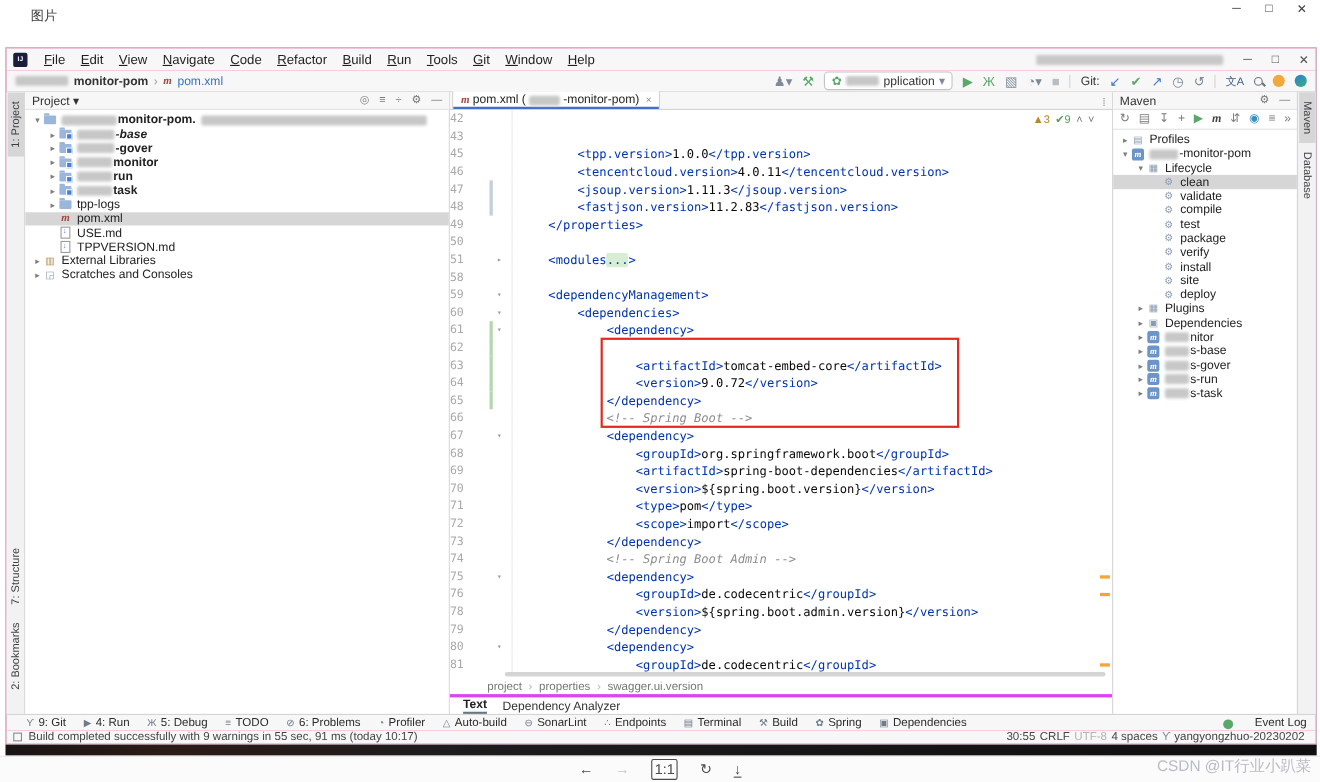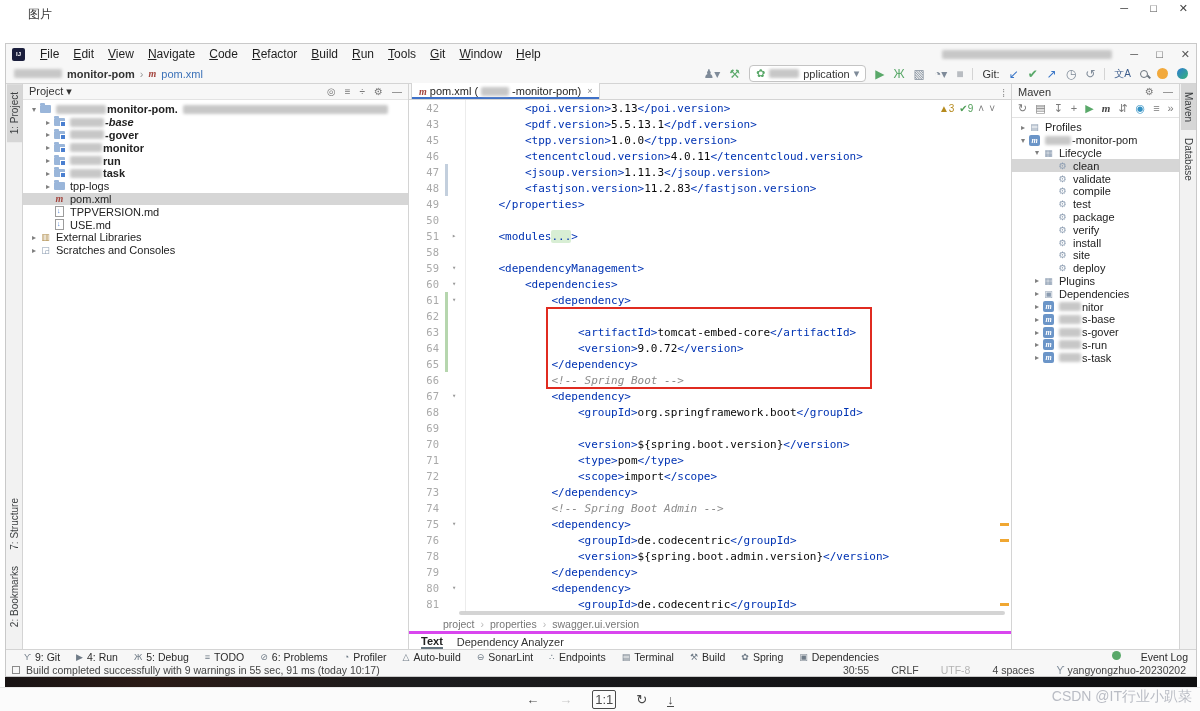--- a/index.html
+++ b/index.html
@@ -82,21 +82,21 @@
   .editor { flex:1; display:flex; flex-direction:column; min-width:0; background:#fff; }
   .tabbar { height:16px; background:#f7f7f7; border-bottom:1px solid #d4d4d4; display:flex; align-items:flex-end; }
   .tab { height:16px; background:#fff; border-right:1px solid #d4d4d4; border-left:1px solid #d4d4d4;
     box-shadow:inset 0 -2px 0 #3f71c8; display:flex; align-items:center; gap:3px; padding:0 7px;
     font-size:11px; color:#252525; margin-left:2px; white-space:nowrap; }
   .tab .x { color:#8a8a8a; font-size:9px; margin-left:3px; }
   .tb-right { margin-left:auto; color:#8a8a8a; font-size:10px; padding:0 6px; }
   .codewrap { flex:1; position:relative; overflow:hidden;
     font-family:"DejaVu Sans Mono","Liberation Mono",monospace; font-size:11px; }
   .ln-row { height:16px; display:flex; align-items:center; }
-  .ln-num { width:30px; text-align:right; color:#a9a9a9; font-size:10.5px; flex:none; }
+  .ln-num { width:30px; text-align:left; color:#a9a9a9; font-size:10.5px; flex:none; }
   .ln-bar { width:3px; height:16px; margin-left:6px; flex:none; }
   .ln-bar.g { background:#b6d6ae; } .ln-bar.b { background:#c3cfdd; }
   .ln-fold { width:12px; flex:none; color:#9a9a9a; font-size:7px; text-align:center; }
   .ln-gut-end { width:6px; flex:none; border-right:1px solid #ececec; height:16px; }
   .ln-code { white-space:pre; padding-left:6px; color:#080808; }
   .tg { color:#0033b3; } .tx { color:#080808; } .cm { color:#8c8c8c; font-style:italic; }
   .fd { background:#d8eed4; border-radius:2px; }
   .redbox { position:absolute; border:2px solid #e02b20; pointer-events:none; }
   .inspect { position:absolute; top:3px; right:16px; display:flex; gap:5px; align-items:center;
     font-size:10px; font-family:"Liberation Sans",sans-serif; color:#777; }
@@ -113,26 +113,26 @@
   .maven { width:168px; border-left:1px solid #d4d4d4; background:#fff; display:flex; flex-direction:column; }
   .mtools { height:18px; display:flex; align-items:center; gap:8px; padding:0 6px;
     border-bottom:1px solid #e3e3e3; color:#7a7a7a; font-size:11px; background:#fff; }
   .mtools .mi { line-height:1; }
   .mtree { font-size:11px; color:#222; padding-top:3px; }
   
   .twbar { height:15px; background:#f7f7f7; border-top:1px solid #d4d4d4; display:flex;
     align-items:center; padding:0 8px 0 18px; gap:16px; font-size:10.5px; color:#2b2b2b; }
   .twb { display:flex; align-items:center; gap:4px; white-space:nowrap; }
   .twb .ic { font-size:9px; color:#6f7b87; }
-  .twbar .right { margin-left:auto; display:flex; align-items:flex-start; gap:20px; }
+  .twbar .right { margin-left:auto; display:flex; align-items:flex-end; gap:20px; }
   .evdot { width:9px; height:9px; border-radius:50%; background:#59a869; display:inline-block; }
   .statusbar { height:12px; background:#f7f7f7; display:flex; align-items:center; gap:6px;
     padding:0 10px 0 6px; font-size:10.5px; color:#454545; }
   .statusbar .sq { width:8px; height:8px; border:1px solid #8a8a8a; display:inline-block; }
-  .statusbar .right { margin-left:auto; display:flex; gap:22px; align-items:center; }
+  .statusbar .right { margin-left:auto; display:flex; gap:4px; align-items:center; }
   .dim { color:#b4b4b4; }
 </style>
 </head>
 <body>
 
 <div class="p-title">图片</div>
 <div class="p-controls">
   <span>─</span>
   <span>□</span>
   <span>✕</span>
@@ -284,28 +284,28 @@
             <span class="ticon">
               <span class="mvn-m">m</span>
             </span>
             <span>pom.xml</span>
           </div>
           <div class="trow" style="padding-left: 20px;">
             <span class="chev"></span>
             <span class="ticon">
               <span class="imd"></span>
             </span>
+            <span>USE.md</span>
+          </div>
+          <div class="trow" style="padding-left: 20px;">
+            <span class="chev"></span>
+            <span class="ticon">
+              <span class="imd"></span>
+            </span>
             <span>TPPVERSION.md</span>
-          </div>
-          <div class="trow" style="padding-left: 20px;">
-            <span class="chev"></span>
-            <span class="ticon">
-              <span class="imd"></span>
-            </span>
-            <span>USE.md</span>
           </div>
           <div class="trow" style="padding-left: 6px;">
             <span class="chev">▸</span>
             <span class="ticon">
               <span class="glyph" style="color:#b08d4c;">▥</span>
             </span>
             <span>External Libraries</span>
           </div>
           <div class="trow" style="padding-left: 6px;">
             <span class="chev">▸</span>
@@ -328,28 +328,26 @@
         </div>
         <span class="tb-right">⁞</span>
       </div>
       <div class="codewrap" id="codewrap">
         <div id="code-lines">
             <div class="ln-row">
               <span class="ln-num">42</span>
               <span class="ln-bar "></span>
               <span class="ln-fold"></span>
               <span class="ln-gut-end"></span>
-              <pre class="ln-code"><span class="tx">        </span><span class="tg">&lt;poi.version&gt;</span><span class="tx">3.13</span><span class="tg">&lt;/poi.version&gt;</span></pre>
             </div>
             <div class="ln-row">
               <span class="ln-num">43</span>
               <span class="ln-bar "></span>
               <span class="ln-fold"></span>
               <span class="ln-gut-end"></span>
-              <pre class="ln-code"><span class="tx">        </span><span class="tg">&lt;pdf.version&gt;</span><span class="tx">5.5.13.1</span><span class="tg">&lt;/pdf.version&gt;</span></pre>
             </div>
             <div class="ln-row">
               <span class="ln-num">45</span>
               <span class="ln-bar "></span>
               <span class="ln-fold"></span>
               <span class="ln-gut-end"></span>
               <pre class="ln-code"><span class="tx">        </span><span class="tg">&lt;tpp.version&gt;</span><span class="tx">1.0.0</span><span class="tg">&lt;/tpp.version&gt;</span></pre>
             </div>
             <div class="ln-row">
               <span class="ln-num">46</span>
@@ -467,20 +465,21 @@
               <span class="ln-bar "></span>
               <span class="ln-fold"></span>
               <span class="ln-gut-end"></span>
               <pre class="ln-code"><span class="tx">                </span><span class="tg">&lt;groupId&gt;</span><span class="tx">org.springframework.boot</span><span class="tg">&lt;/groupId&gt;</span></pre>
             </div>
             <div class="ln-row">
               <span class="ln-num">69</span>
               <span class="ln-bar "></span>
               <span class="ln-fold"></span>
               <span class="ln-gut-end"></span>
+              <pre class="ln-code"><span class="tx">                </span><span class="tg">&lt;artifactId&gt;</span><span class="tx">spring-boot-dependencies</span><span class="tg">&lt;/artifactId&gt;</span></pre>
             </div>
             <div class="ln-row">
               <span class="ln-num">70</span>
               <span class="ln-bar "></span>
               <span class="ln-fold"></span>
               <span class="ln-gut-end"></span>
               <pre class="ln-code"><span class="tx">                </span><span class="tg">&lt;version&gt;</span><span class="tx">${spring.boot.version}</span><span class="tg">&lt;/version&gt;</span></pre>
             </div>
             <div class="ln-row">
               <span class="ln-num">71</span>

